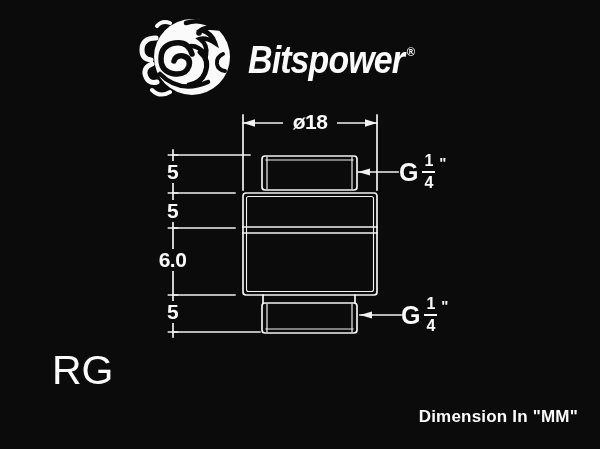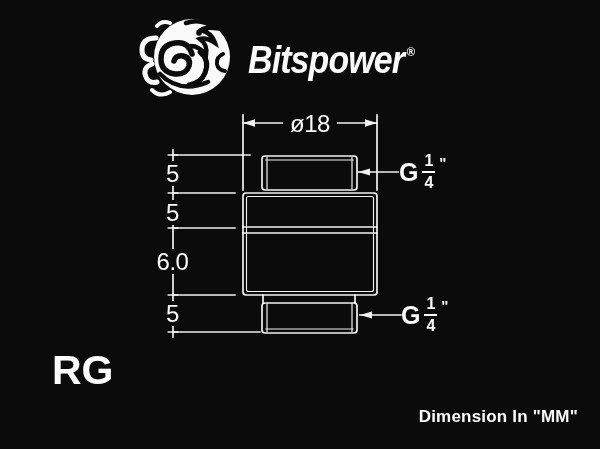--- a/index.html
+++ b/index.html
@@ -13,39 +13,39 @@
   
   .wordmark{
     left:248px;top:38px;height:50px;
     font-weight:700;font-style:italic;font-size:39px;letter-spacing:-1px;
     transform:scaleX(.87);transform-origin:left center;
     white-space:nowrap;color:#fafafa;
   }
   .wordmark .reg{font-size:13px;font-style:normal;position:relative;top:-17px;left:3px;letter-spacing:0;}
   
   .dimtxt{
-    background:#0b0b0b;color:#fafafa;font-weight:400;font-size:24px;
+    background:#0b0b0b;color:#fafafa;font-weight:700;font-size:21px;
     text-align:center;line-height:1.05;letter-spacing:-.5px;
   }
   .dia{left:283px;top:111px;width:54px;}
   .d0{left:154px;top:161px;width:37px;}
   .d1{left:154px;top:200px;width:37px;}
   .d2{left:152px;top:249px;width:41px;}
   .d3{left:154px;top:301px;width:37px;}
   
   .glabel{display:flex;align-items:center;gap:4px;color:#fafafa;font-weight:700;}
   .glabel .gpre{font-size:25px;line-height:1;}
   .frac{display:flex;flex-direction:column;align-items:center;line-height:1;font-size:16px;}
   .frac .num{border-bottom:2.5px solid #fafafa;padding:0 2px 2px;}
   .frac .den{padding-top:2px;}
   .glabel .inch{font-size:15px;align-self:flex-start;margin-top:1px;}
   .gtop{left:399px;top:153px;}
   .gbottom{left:401px;top:296px;}
   
-  .model{left:52px;top:347px;font-size:41px;font-weight:700;letter-spacing:0;color:#fcfcfc;}
+  .model{left:52px;top:347px;font-size:41px;font-weight:400;letter-spacing:0;color:#fcfcfc;}
   .note{right:22px;top:407px;font-size:17px;font-weight:700;color:#fcfcfc;letter-spacing:.2px;}
 </style>
 </head>
 <body>
 
 <div class="sheet">
 
   <svg class="abs" style="left:136px;top:12px;" width="104" height="88" viewBox="0 0 104 88">
     <circle cx="56" cy="45" r="38" fill="#fafafa"></circle>
 

